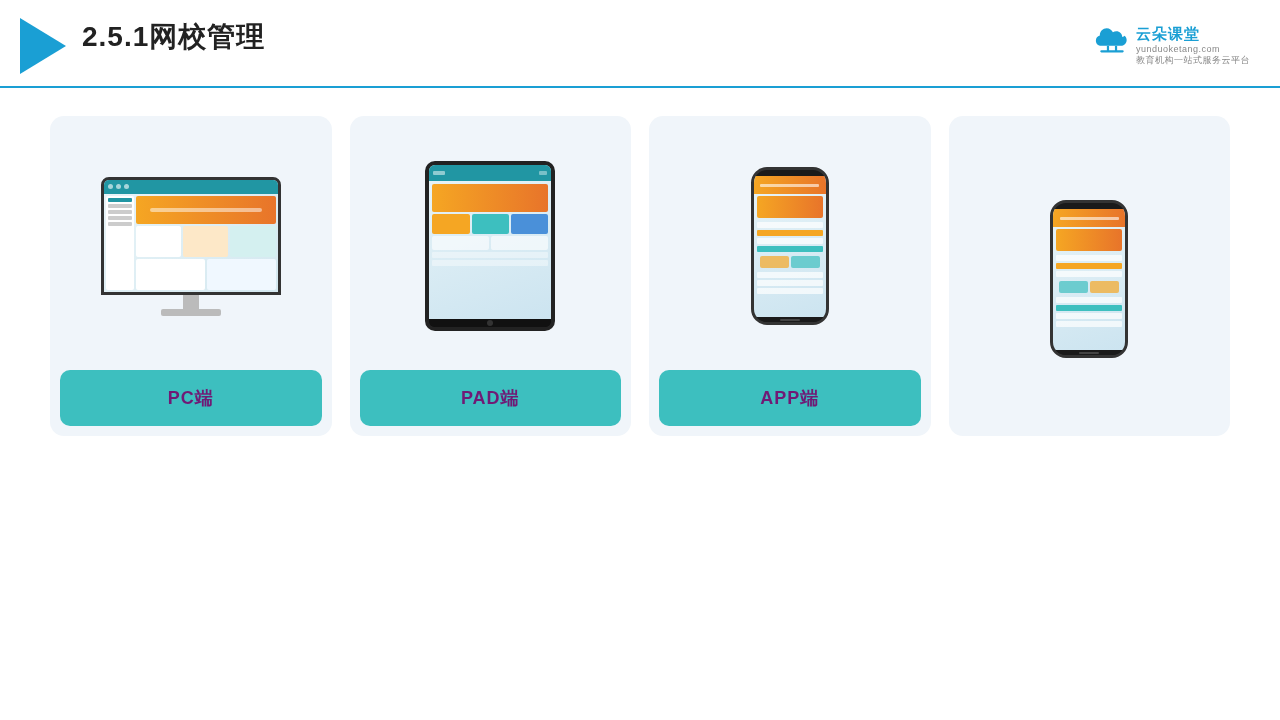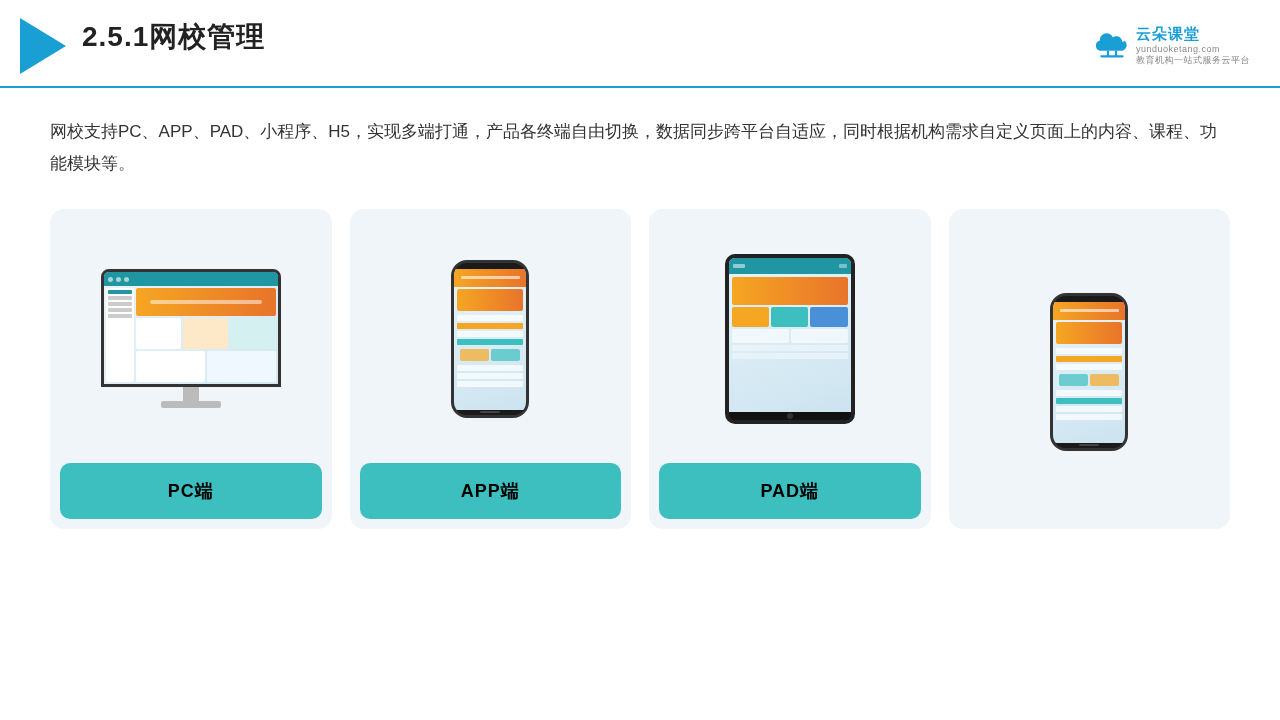--- a/index.html
+++ b/index.html
@@ -38,21 +38,20 @@
       color: #222;
       letter-spacing: 1px;
     }
     .header-right {
       display: flex;
       align-items: center;
       gap: 8px;
     }
     .brand-logo {
       display: flex;
-      align-items: center;
       gap: 2px;
     }
     .cloud-icon-wrap {
       width: 44px;
       height: 32px;
     }
     .brand-text-group {
       display: flex;
       flex-direction: column;
       align-items: flex-start;
@@ -101,21 +100,21 @@
       flex: 1;
       display: flex;
       align-items: center;
       justify-content: center;
       padding: 20px 12px 14px 12px;
       min-height: 230px;
     }
 
     .card-label {
       background: #3dbfbf;
-      color: #000000;
+      color: #701a75;
       font-size: 18px;
       font-weight: 600;
       text-align: center;
       padding: 16px 12px;
       border-radius: 10px;
       margin: 0 10px 10px 10px;
       letter-spacing: 1px;
     }
 
     
@@ -440,21 +439,20 @@
       <div class="brand-text-group">
         <span class="brand-name">云朵课堂</span>
         <span class="brand-sub">yunduoketang.com</span>
         <span class="brand-sub">教育机构一站式服务云平台</span>
       </div>
     </div>
   </div>
 </div>
 
 <div class="main">
-  <p class="description">网校支持PC、APP、PAD、小程序、H5，实现多端打通，产品各终端自由切换，数据同步跨平台自适应，同时根据机构需求自定义页面上的内容、课程、功能模块等。</p>
 
   <div class="cards-row">
 
     <div class="card">
       <div class="card-image-area">
         <div class="pc-monitor">
           <div class="monitor-frame">
             <div class="monitor-screen">
               <div class="monitor-nav">
                 <div class="nav-dot"></div>
@@ -488,51 +486,20 @@
           </div>
           <div class="monitor-stand-neck"></div>
           <div class="monitor-stand-base"></div>
         </div>
       </div>
       <div class="card-label">PC端</div>
     </div>
 
     <div class="card">
       <div class="card-image-area">
-        <div class="phone-mockup">
-          <div class="phone-notch"></div>
-          <div class="phone-screen">
-            <div class="phone-top-bar">
-              <div style="width:90%;height:3px;background:rgba(255,255,255,0.6);border-radius:1px;"></div>
-            </div>
-            <div class="mini-banner"></div>
-            <div class="phone-content-rows">
-              <div class="phone-row"></div>
-              <div class="phone-row orange"></div>
-              <div class="phone-row"></div>
-              <div class="phone-row teal"></div>
-              <div class="mini-grid">
-                <div class="mini-cell orange"></div>
-                <div class="mini-cell teal"></div>
-              </div>
-              <div class="phone-row"></div>
-              <div class="phone-row"></div>
-              <div class="phone-row"></div>
-            </div>
-          </div>
-          <div class="phone-home-bar">
-            <div class="phone-home-line"></div>
-          </div>
-        </div>
-      </div>
-      <div class="card-label">APP端</div>
-    </div>
-
-    <div class="card">
-      <div class="card-image-area">
         <div class="tablet-mockup">
           <div class="tablet-screen">
             <div class="tablet-nav">
               <div style="width:12px;height:4px;background:rgba(255,255,255,0.5);border-radius:1px;"></div>
               <div style="flex:1;"></div>
               <div style="width:8px;height:4px;background:rgba(255,255,255,0.4);border-radius:1px;"></div>
             </div>
             <div class="tablet-body">
               <div class="tablet-banner"></div>
               <div class="tablet-cards">
@@ -562,20 +529,51 @@
           <div class="phone-notch"></div>
           <div class="phone-screen">
             <div class="phone-top-bar">
               <div style="width:90%;height:3px;background:rgba(255,255,255,0.6);border-radius:1px;"></div>
             </div>
             <div class="mini-banner"></div>
             <div class="phone-content-rows">
               <div class="phone-row"></div>
               <div class="phone-row orange"></div>
               <div class="phone-row"></div>
+              <div class="phone-row teal"></div>
+              <div class="mini-grid">
+                <div class="mini-cell orange"></div>
+                <div class="mini-cell teal"></div>
+              </div>
+              <div class="phone-row"></div>
+              <div class="phone-row"></div>
+              <div class="phone-row"></div>
+            </div>
+          </div>
+          <div class="phone-home-bar">
+            <div class="phone-home-line"></div>
+          </div>
+        </div>
+      </div>
+      <div class="card-label">APP端</div>
+    </div>
+
+    <div class="card">
+      <div class="card-image-area">
+        <div class="phone-mockup">
+          <div class="phone-notch"></div>
+          <div class="phone-screen">
+            <div class="phone-top-bar">
+              <div style="width:90%;height:3px;background:rgba(255,255,255,0.6);border-radius:1px;"></div>
+            </div>
+            <div class="mini-banner"></div>
+            <div class="phone-content-rows">
+              <div class="phone-row"></div>
+              <div class="phone-row orange"></div>
+              <div class="phone-row"></div>
               <div class="mini-grid">
                 <div class="mini-cell teal"></div>
                 <div class="mini-cell orange"></div>
               </div>
               <div class="phone-row"></div>
               <div class="phone-row teal"></div>
               <div class="phone-row"></div>
               <div class="phone-row"></div>
             </div>
           </div>

